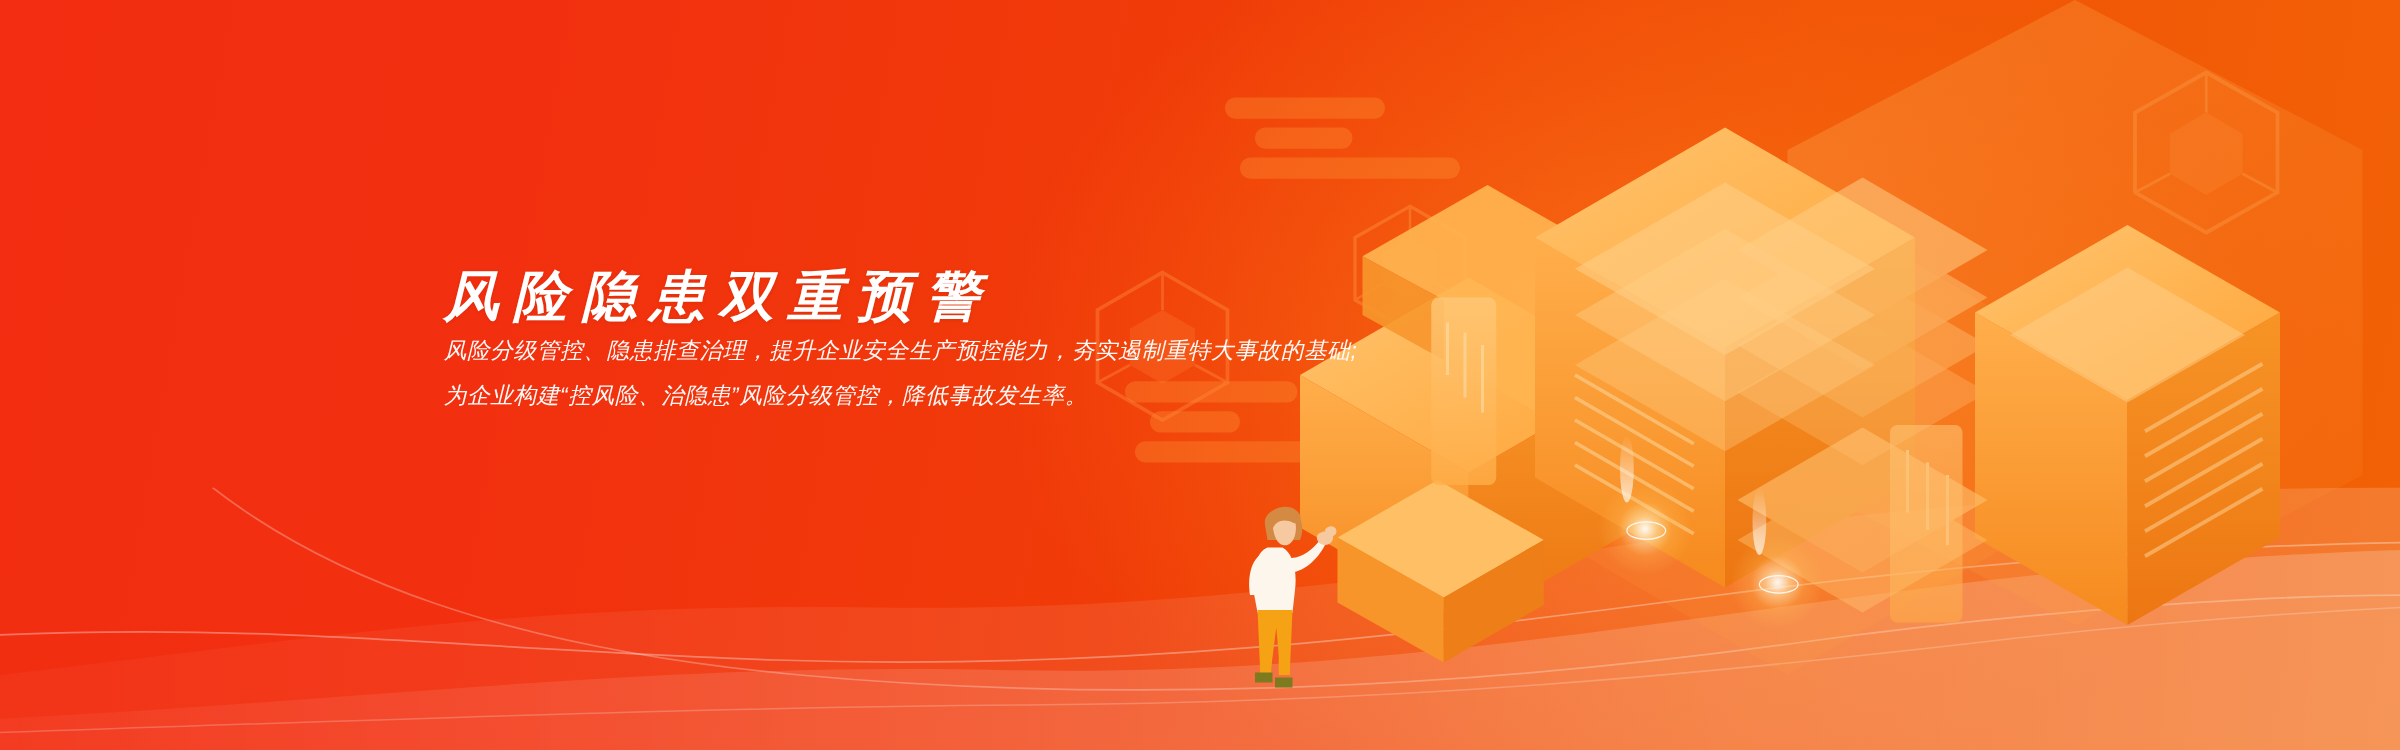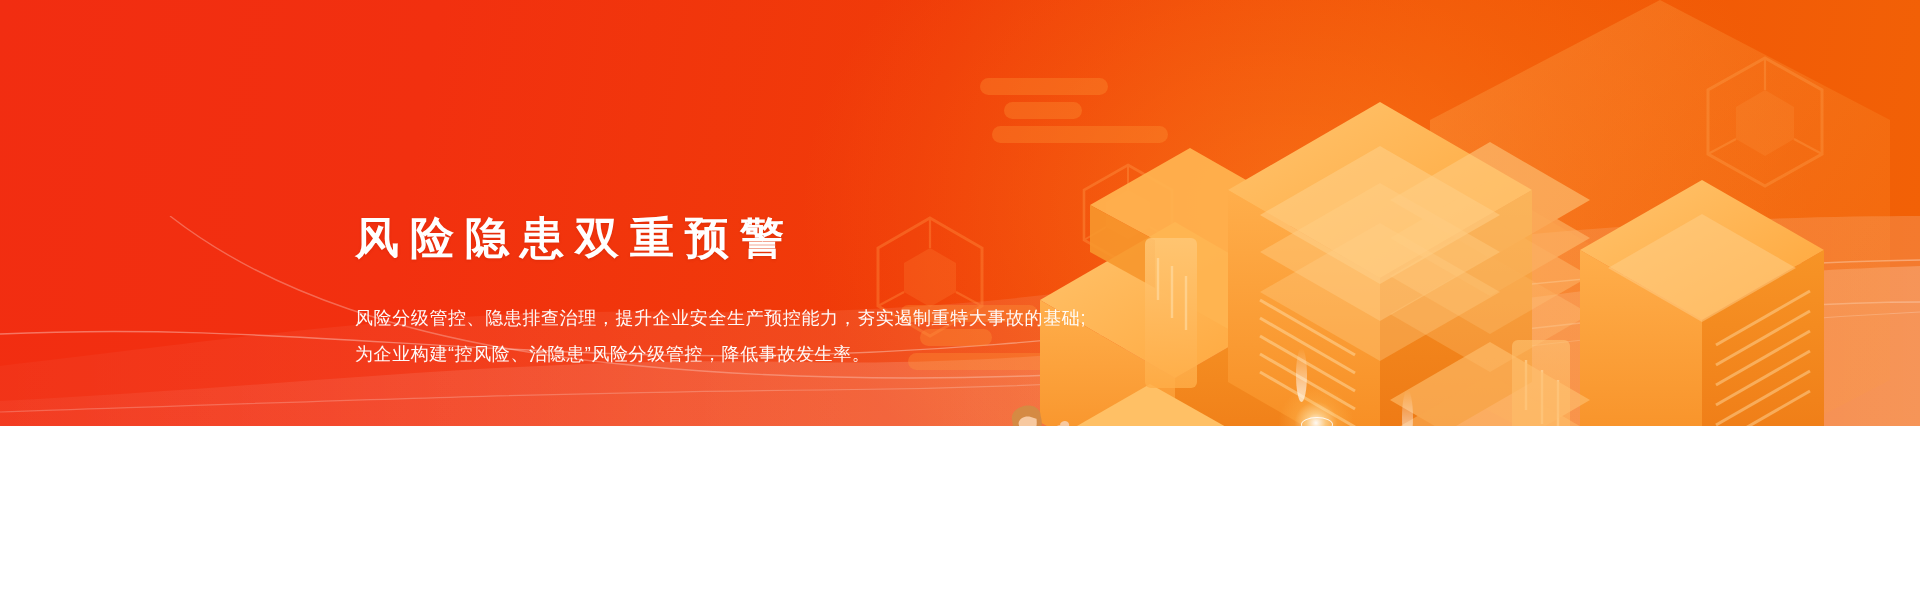--- a/index.html
+++ b/index.html
@@ -4,23 +4,24 @@
 <title>风险隐患双重预警</title>
 <style>
   * { margin:0; padding:0; box-sizing:border-box; }
   html, body {
     width:1920px; height:600px;
     overflow:hidden;
     font-family:"Liberation Sans","DejaVu Sans",sans-serif;
   }
   #banner {
     position:relative;
-    width:1920px; height:426px;
+    width:1920px; height:600px;
     overflow:hidden;
     background:linear-gradient(100deg,#F22D11 0%,#F2300F 22%,#F03C08 48%,#F15306 72%,#F26206 100%);
+    font-style:italic;
   }
 
   
   .bg-glow {
     position:absolute; inset:0;
     background:radial-gradient(ellipse 700px 520px at 68% 48%, rgba(255,150,40,.42) 0%, rgba(255,140,30,.18) 42%, rgba(255,120,20,0) 72%);
     pointer-events:none;
   }
 
   
@@ -35,21 +36,21 @@
   }
   .hero-title {
     font-size:44px;
     font-weight:bold;
     color:#ffffff;
     letter-spacing:11px;
     line-height:1.08;
     white-space:nowrap;
     text-shadow:0 1px 3px rgba(150,20,0,.18);
   }
-  .hero-desc { margin-top:38px; }
+  .hero-desc { }
   .hero-line {
     font-size:18px;
     color:#ffffff;
     line-height:2.05;
     letter-spacing:.6px;
     white-space:nowrap;
     font-weight:normal;
     opacity:.97;
   }
 

